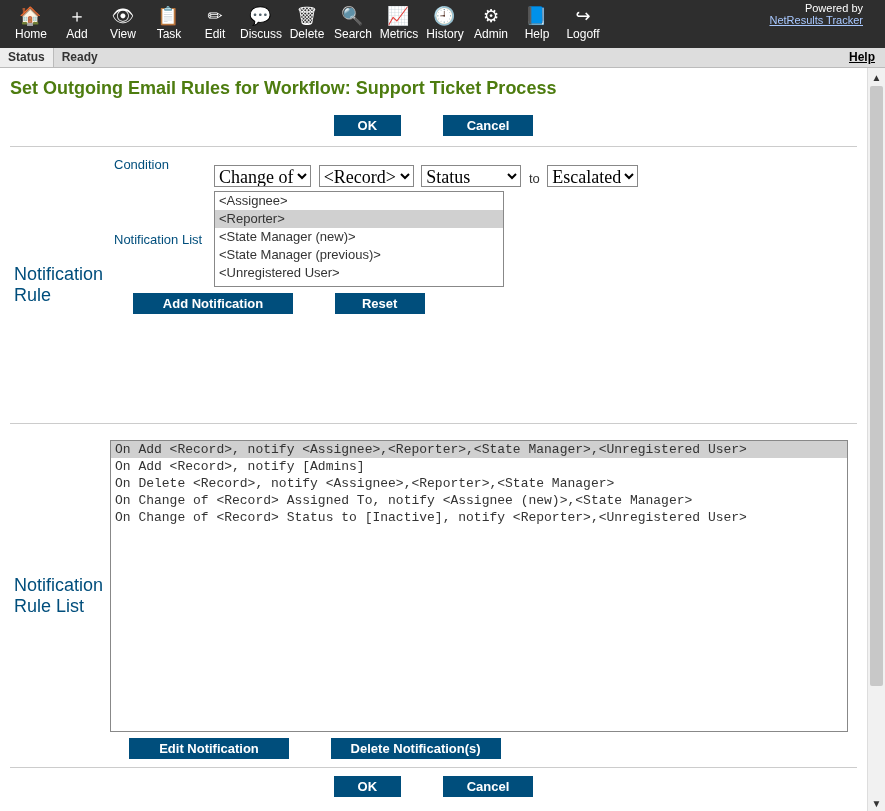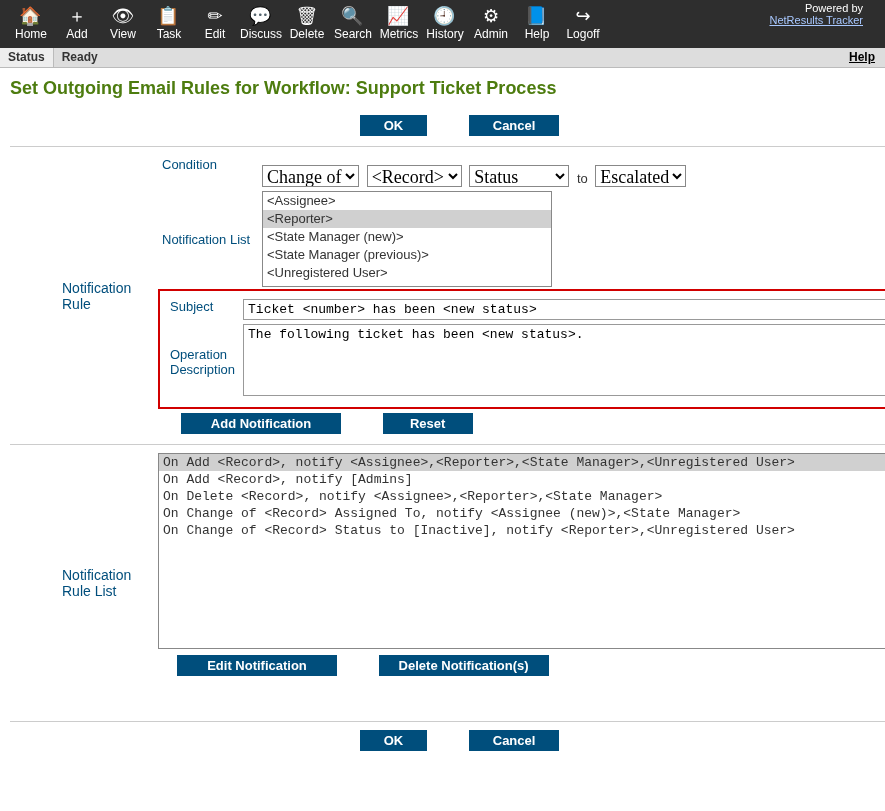--- a/index.html
+++ b/index.html
@@ -145,25 +145,24 @@
     border-top: 1px solid #ccc;
     margin: 8px 0;
   }
   .form-area {
     display: flex;
   }
   .left-label {
     width: 100px;
     color: #004e7c;
     font-weight: normal;
-    font-size: 14px;
+    font-size: 18px;
     padding: 4px 6px 4px 4px;
     display: flex;
     align-items: center;
-    margin-left: 48px;
   }
   .left-label.center { align-items: center; }
   .field-label {
     width: 100px;
     color: #004e7c;
     font-size: 13px;
     padding: 4px 8px 4px 0;
     vertical-align: top;
   }
   .cond-row select {
@@ -206,27 +205,28 @@
     width: 654px;
     height: 72px;
     font-family: "Courier New", monospace;
     font-size: 13px;
     padding: 2px 4px;
     border: 1px solid #999;
     resize: both;
   }
   .rule-list-box {
     width: 738px;
-    height: 196px;
+    height: 292px;
     border: 1px solid #888;
     background: #fff;
     font-family: "Courier New", monospace;
     font-size: 13px;
     overflow-y: scroll;
     position: relative;
+    margin-top: 8px;
   }
   .rule-list-box .line {
     padding: 0 4px;
     line-height: 17px;
     white-space: nowrap;
   }
   .rule-list-box .line.selected {
     background: #d0d0d0;
   }
   table.form-table { border-collapse: collapse; }
@@ -335,38 +335,20 @@
                     <div class="opt">&lt;Assignee&gt;</div>
                     <div class="opt selected">&lt;Reporter&gt;</div>
                     <div class="opt">&lt;State Manager (new)&gt;</div>
                     <div class="opt">&lt;State Manager (previous)&gt;</div>
                     <div class="opt">&lt;Unregistered User&gt;</div>
                     <div class="opt">&lt;Closed By&gt;</div>
                   </div>
           </td>
         </tr>
         <tr>
-          <td colspan="2" style="padding:0">
-            <div class="redbox">
-              <table class="form-table" style="width:100%">
-                <tbody>
-                        <tr>
-                  <td class="field-label" style="width:86px">Subject</td>
-                  <td><input type="text" class="textfield" value="Ticket &lt;number&gt; has been &lt;new status&gt;" style=""></td>
-                </tr>
-                <tr>
-                  <td class="field-label" style="vertical-align:middle">Operation Description</td>
-                  <td><textarea class="opdesc" id="opdesc" style="">The following ticket has been &lt;new status&gt;.</textarea></td>
-                </tr>
-              </tbody>
-                    </table>
-            </div>
-          </td>
-        </tr>
-        <tr>
           <td colspan="2" style="padding-top:4px">
             <button class="btn btn-wide">Add Notification</button>
             <button class="btn" style="min-width:90px">Reset</button>
           </td>
         </tr>
       </tbody>
           </table>
     </div>
   </div>
 

